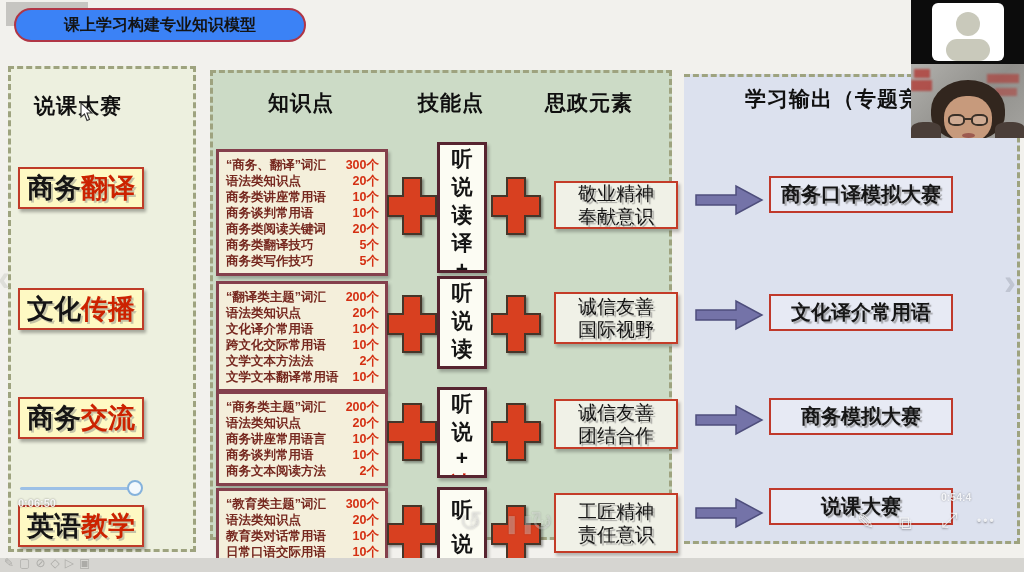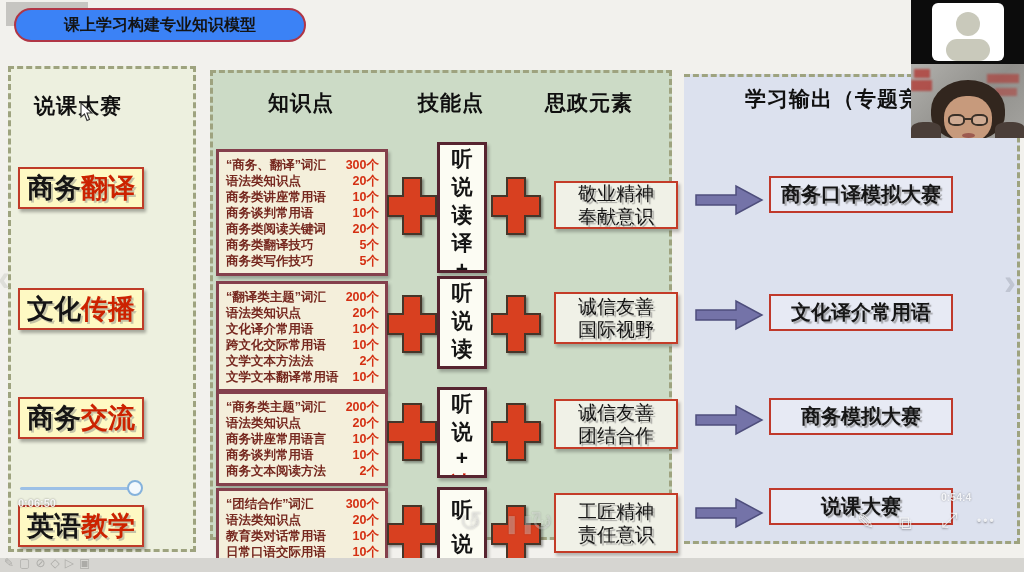--- a/index.html
+++ b/index.html
@@ -276,21 +276,21 @@
       <div class="arrow" style="top: 404px;"><svg width="70" height="32" viewBox="0 0 70 32">
           <path d="M2 11 h40 v-9 l26 14 l-26 14 v-9 h-40 z" fill="#7473a8" stroke="#4e4e7c" stroke-width="1.5"></path>
         </svg></div>
       <div class="out-box" style="top: 398px;">商务模拟大赛</div>
       <div class="module-box" style="top: 505px;">
         <span class="blk">英语</span>
         <span class="red">教学</span>
       </div>
       <div class="kbox" style="top: 488px;">
         <div class="kline">
-          <span class="lab">“团结合作”词汇</span>
+          <span class="lab">“教育类主题”词汇</span>
           <span class="cnt">300个</span>
         </div>
         <div class="kline">
           <span class="lab">语法类知识点</span>
           <span class="cnt">20个</span>
         </div>
         <div class="kline">
           <span class="lab">教育类对话常用语</span>
           <span class="cnt">10个</span>
         </div>

